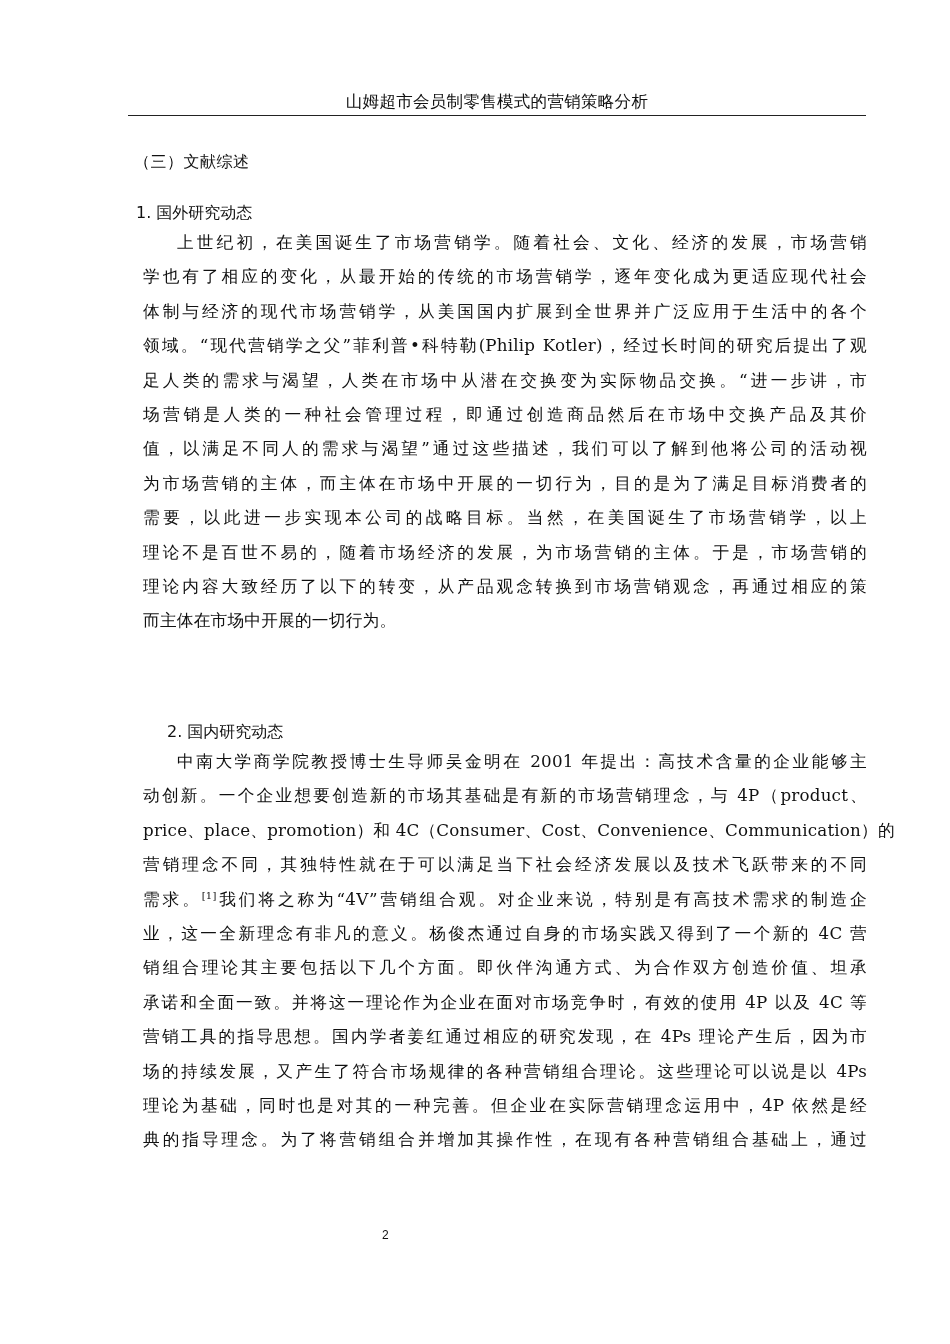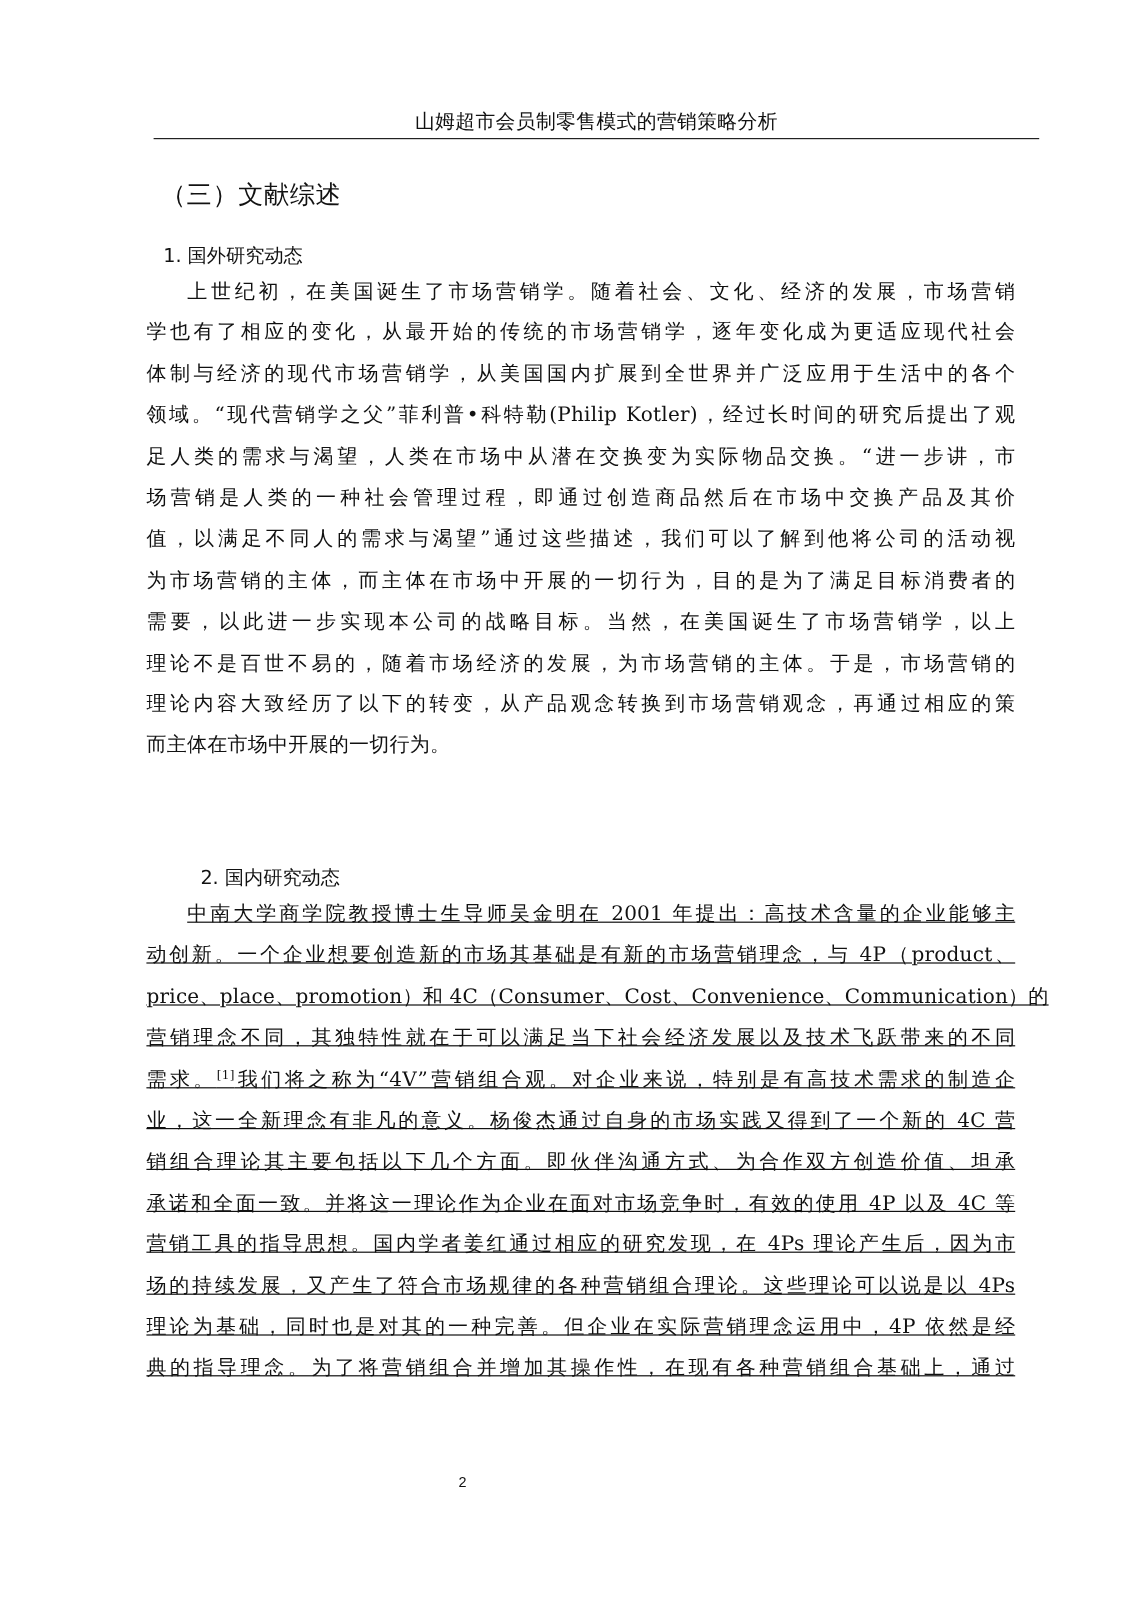--- a/index.html
+++ b/index.html
@@ -3,25 +3,25 @@
 <meta charset="utf-8">
 <style>
   html, body { margin: 0; padding: 0; background: #ffffff; }
   body { width: 950px; height: 1344px; position: relative; overflow: hidden;
          font-family: "DejaVu Serif", "Liberation Serif", serif; color: #111; }
   .page { position: absolute; left: 0; top: 0; width: 950px; height: 1208px; background: #fff; padding-left: 20px; }
   .running-header { position: absolute; left: 128px; top: 92px; width: 738px; text-align: center;
          font-size: 16.5px; letter-spacing: 0.3px; line-height: 20px; color: #111; }
   .header-rule { position: absolute; left: 128px; top: 115px; width: 738px; height: 0;
          border-top: 1.3px solid #222; }
-  .section-title { position: absolute; left: 134px; top: 148px; font-size: 21px; line-height: 28px;
+  .section-title { position: absolute; left: 134px; top: 148px; font-size: 16px; line-height: 28px;
          font-family: "DejaVu Sans", "Liberation Sans", sans-serif; letter-spacing: 0.5px; }
   .sub-heading { position: absolute; left: 136px; font-size: 16px; line-height: 22px;
          font-family: "DejaVu Sans", "Liberation Sans", sans-serif; }
-  .para { position: absolute; left: 122px; width: 724px; font-size: 16.7px; line-height: 34.4px;
+  .para { position: absolute; left: 143px; width: 724px; font-size: 16.7px; line-height: 34.4px;
          text-align: justify; text-justify: inter-character; letter-spacing: 0.2px; }
   .line { display: block; white-space: nowrap; text-align-last: justify; height: 34.4px; }
   .line.last { text-align-last: left; }
   .line.indent { padding-left: 34px; }
   sup.cite { font-size: 10px; vertical-align: 6px; line-height: 0; }
   .page-number { position: absolute; left: 382px; top: 1228px; font-size: 12px;
          font-family: "Liberation Sans", sans-serif; }
 </style>
 </head>
 <body>
@@ -45,21 +45,21 @@
     <span class="line">值，以满足不同人的需求与渴望”通过这些描述，我们可以了解到他将公司的活动视</span>
     <span class="line">为市场营销的主体，而主体在市场中开展的一切行为，目的是为了满足目标消费者的</span>
     <span class="line">需要，以此进一步实现本公司的战略目标。当然，在美国诞生了市场营销学，以上</span>
     <span class="line">理论不是百世不易的，随着市场经济的发展，为市场营销的主体。于是，市场营销的</span>
     <span class="line">理论内容大致经历了以下的转变，从产品观念转换到市场营销观念，再通过相应的策</span>
     <span class="line last">而主体在市场中开展的一切行为。</span>
   </div>
 
   <div class="sub-heading" style="top:721px;margin-left:31px;">2. 国内研究动态</div>
 
-  <div class="para" style="top:744px;text-decoration:underline;">
+  <div class="para" style="top:744px;">
     <span class="line indent">中南大学商学院教授博士生导师吴金明在 2001 年提出：高技术含量的企业能够主</span>
     <span class="line">动创新。一个企业想要创造新的市场其基础是有新的市场营销理念，与 4P（product、</span>
     <span class="line latin-line">price、place、promotion）和 4C（Consumer、Cost、Convenience、Communication）的</span>
     <span class="line">营销理念不同，其独特性就在于可以满足当下社会经济发展以及技术飞跃带来的不同</span>
     <span class="line"><span>需求。</span><sup class="cite">[1]</sup><span>我们将之称为“4V”营销组合观。对企业来说，特别是有高技术需求的制造企</span></span>
     <span class="line">业，这一全新理念有非凡的意义。杨俊杰通过自身的市场实践又得到了一个新的 4C 营</span>
     <span class="line">销组合理论其主要包括以下几个方面。即伙伴沟通方式、为合作双方创造价值、坦承</span>
     <span class="line">承诺和全面一致。并将这一理论作为企业在面对市场竞争时，有效的使用 4P 以及 4C 等</span>
     <span class="line">营销工具的指导思想。国内学者姜红通过相应的研究发现，在 4Ps 理论产生后，因为市</span>
     <span class="line">场的持续发展，又产生了符合市场规律的各种营销组合理论。这些理论可以说是以 4Ps</span>

